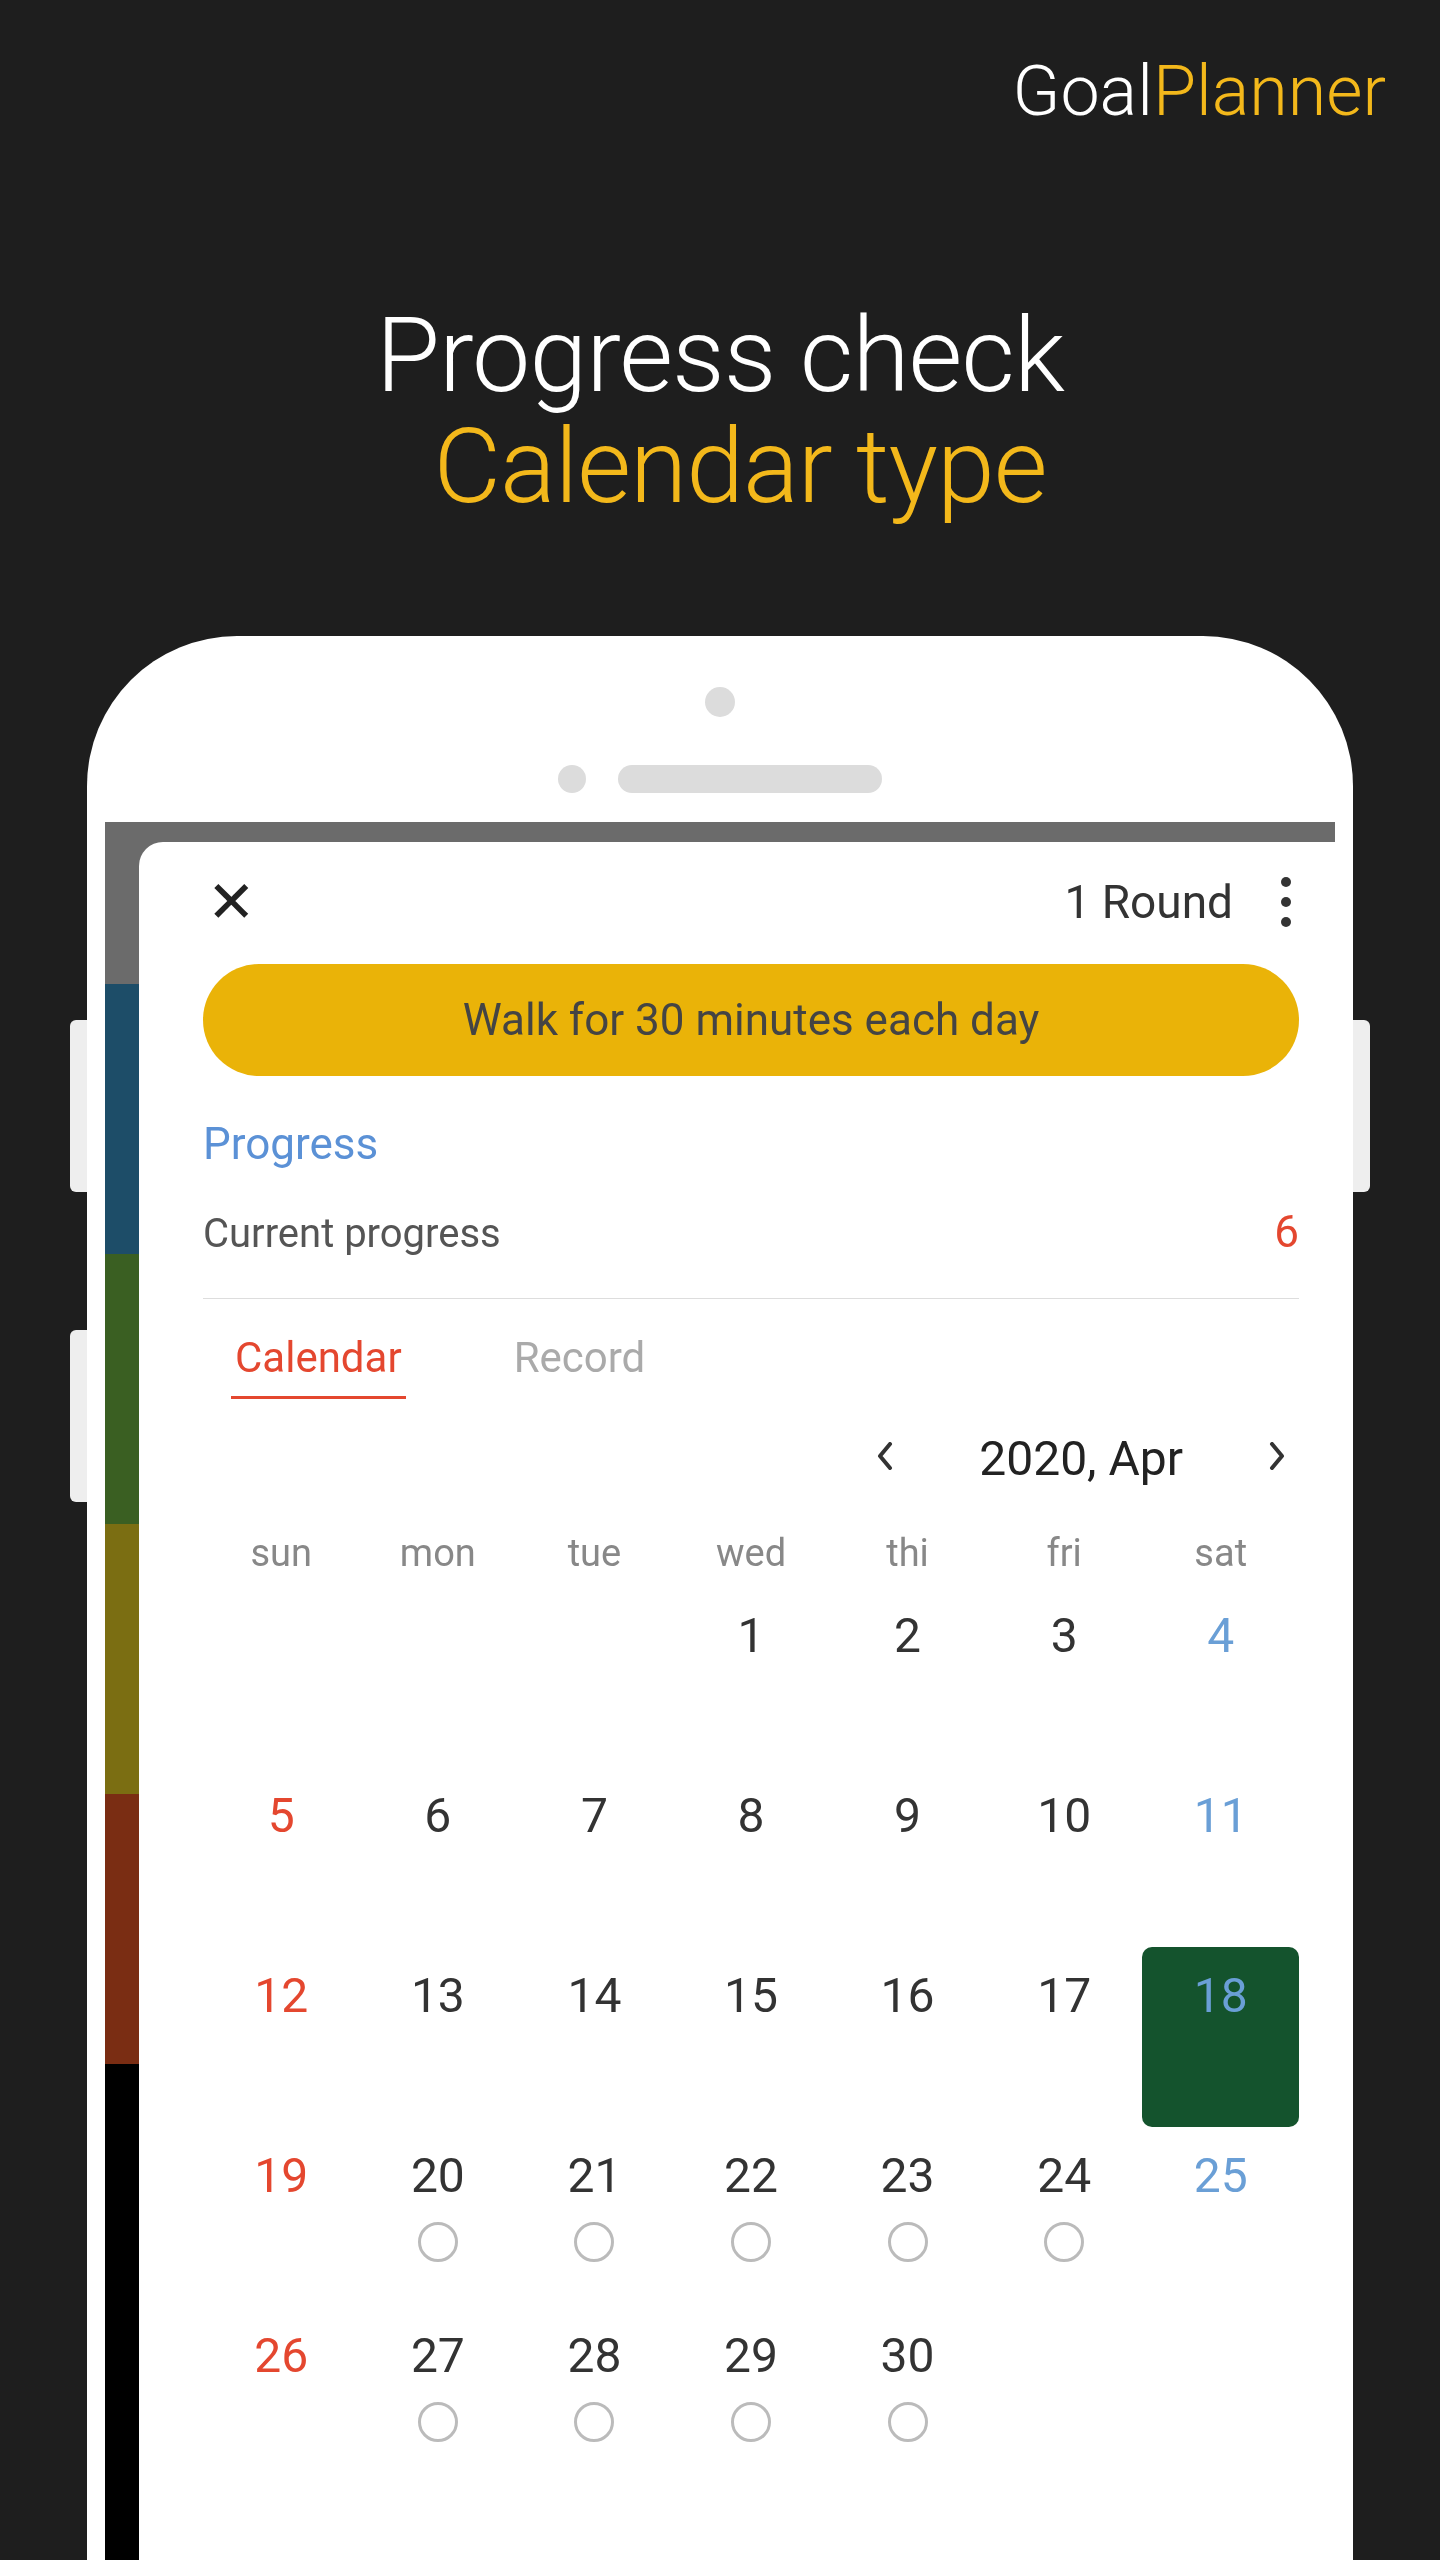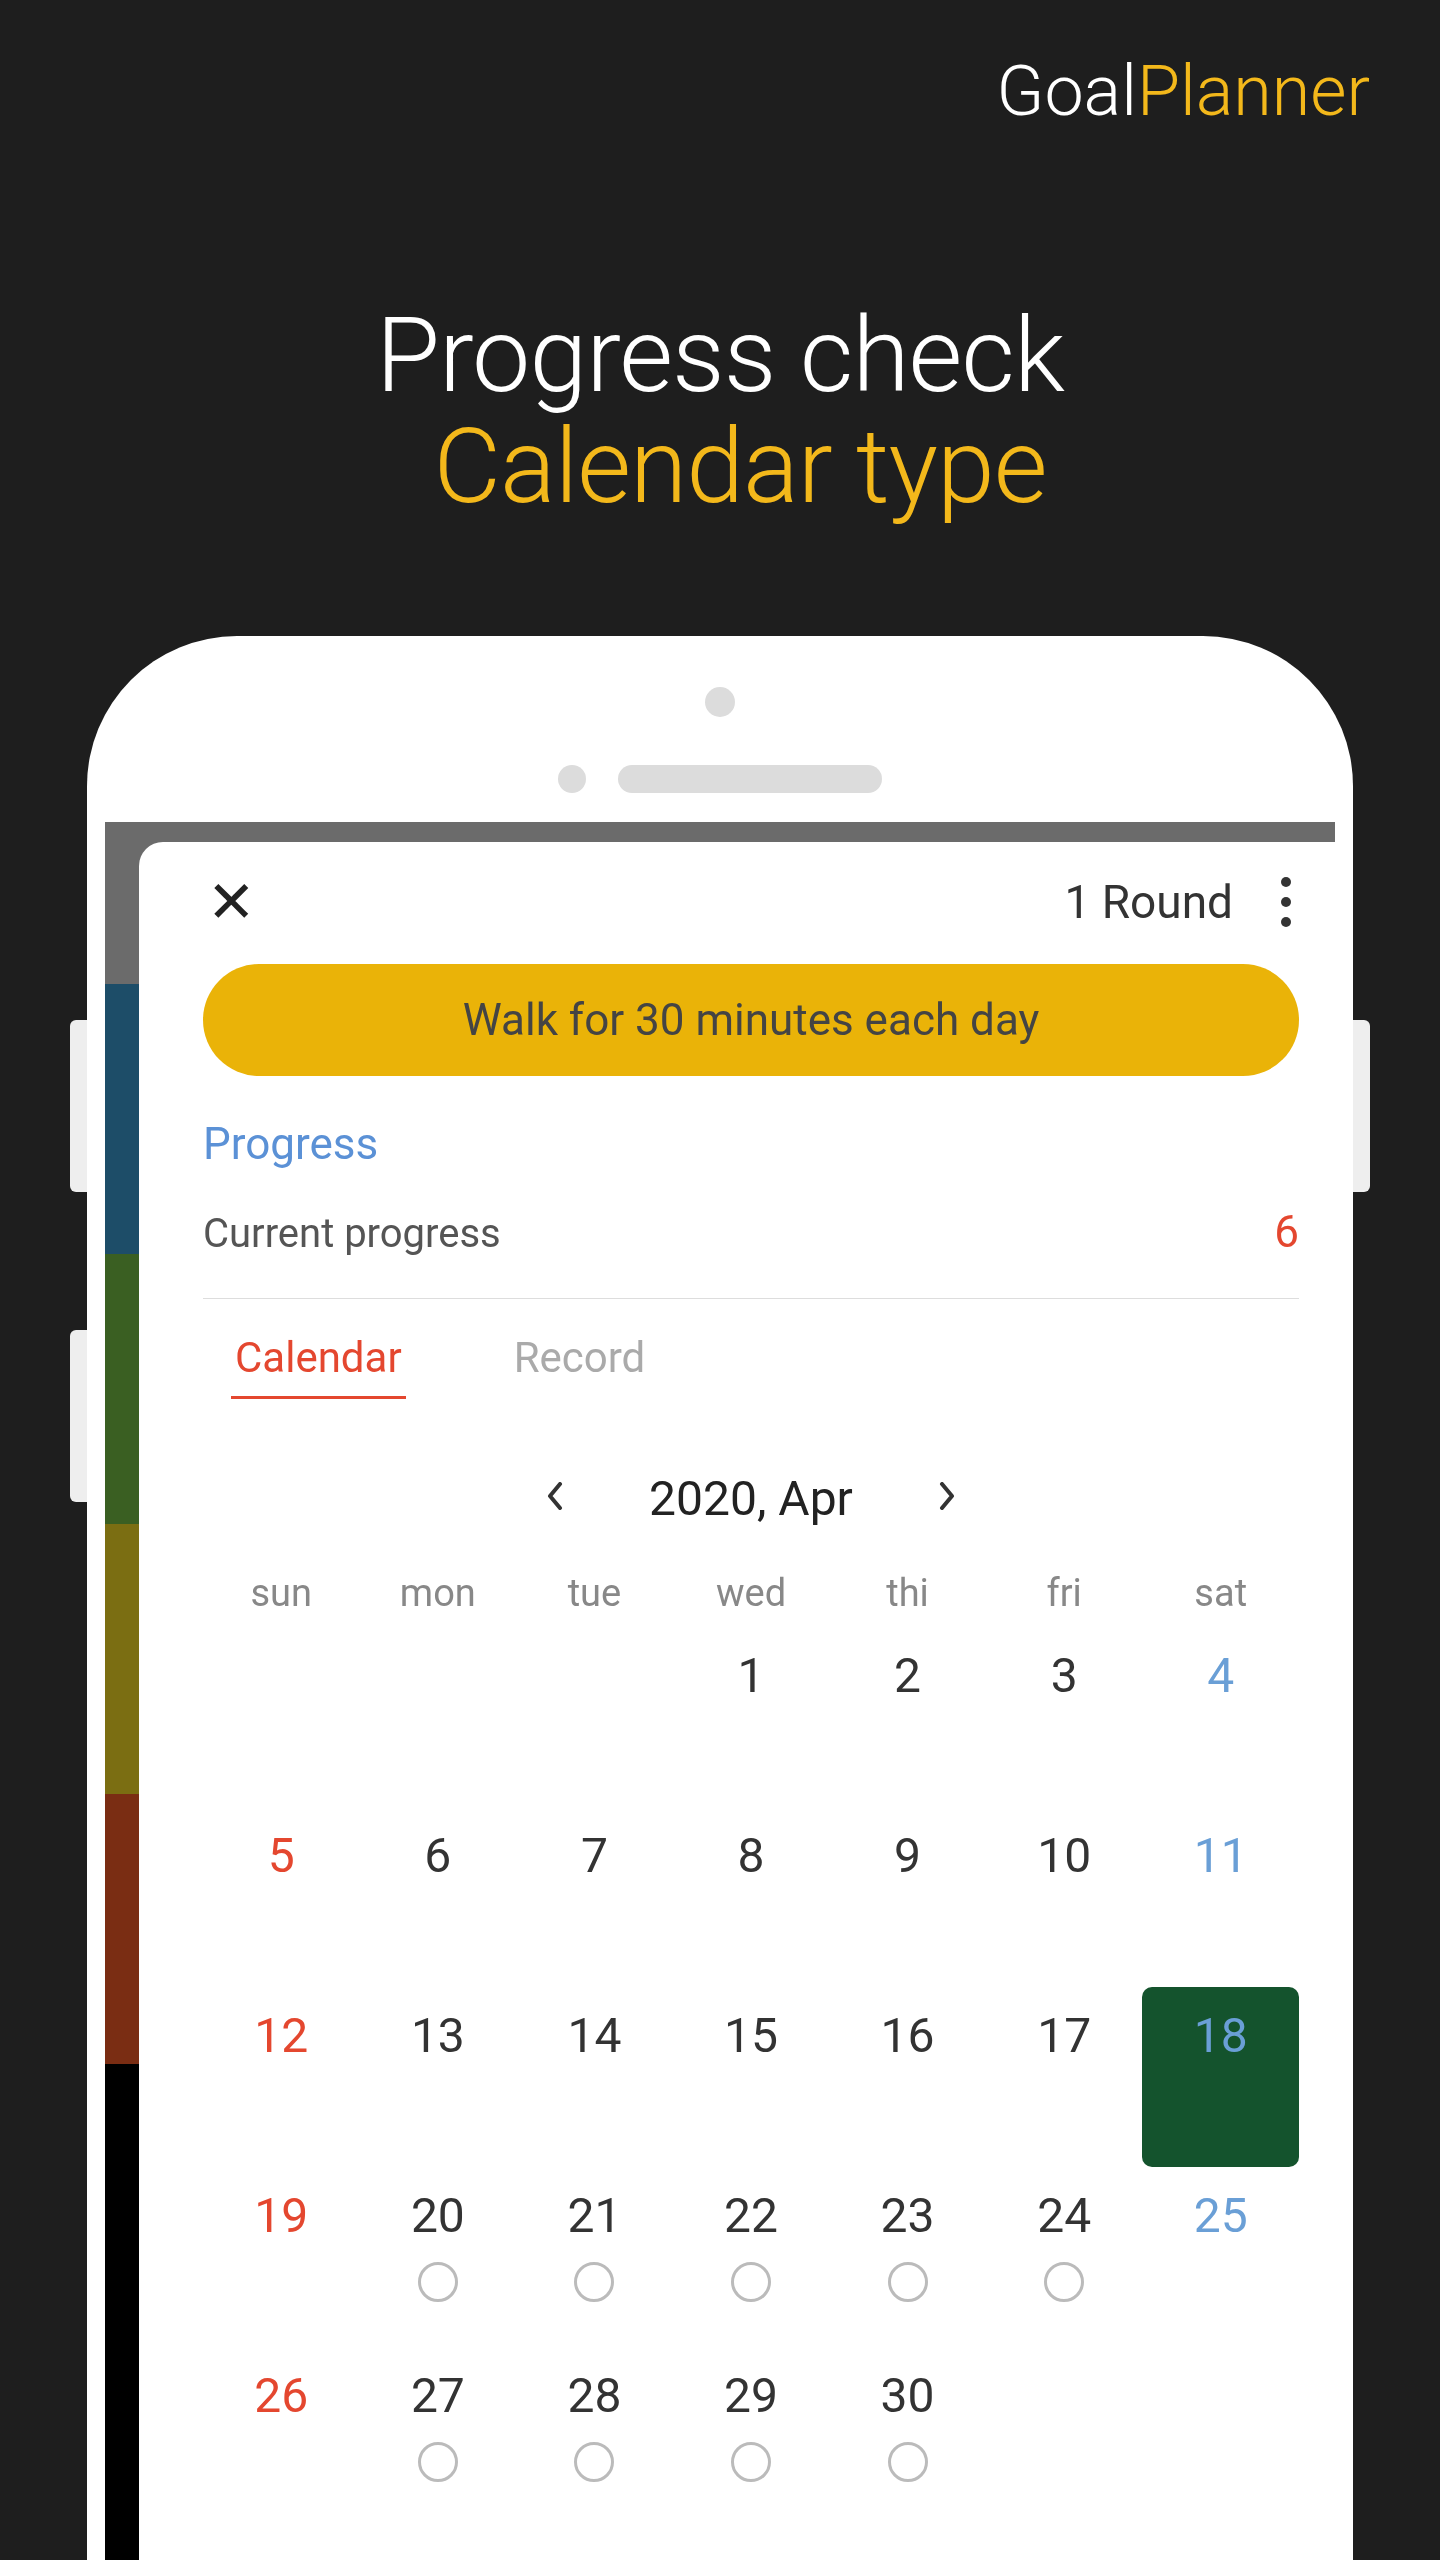--- a/index.html
+++ b/index.html
@@ -4,21 +4,21 @@
 <style>
   * { margin:0; padding:0; box-sizing:border-box; }
   body {
     width:1440px; height:2560px;
     background:#1e1e1e;
     font-family:-apple-system, BlinkMacSystemFont, "Segoe UI", Roboto, "Helvetica Neue", Arial, sans-serif;
     overflow:hidden;
     position:relative;
   }
   .app-title {
-    position:absolute; top:50px; right:70px;
+    position:absolute; top:50px; right:54px;
     font-size:70px; font-weight:300; color:#fff;
   }
   .app-title .accent { color:#f3b81b; }
   .headline {
     position:absolute; top:295px; left:0; right:0;
     text-align:center; font-weight:300;
   }
   .headline .line1 { color:#fff; font-size:104px; letter-spacing:-1px; }
   .headline .line2 { color:#f3b81b; font-size:104px; letter-spacing:-1px; margin-top:-10px;margin-left:40px; }
 
@@ -95,22 +95,22 @@
   .progress-row .value { color:#e4472f; font-size:44px; }
 
   .tabs {
     display:flex; gap:104px; margin-top:26px; padding-left:28px;
     font-size:42px;
   }
   .tab { color:#aaa; padding:8px 4px 14px 4px; cursor:pointer; }
   .tab.active { color:#e4472f; border-bottom:3px solid #e4472f; }
 
   .month-nav {
-    display:flex; align-items:center; justify-content:center; gap:72px;
-    margin-top:66px;
+    display:flex; align-items:center; justify-content:flex-end; gap:72px;
+    margin-top:26px;
   }
   .chev { font-size:36px; color:#333; cursor:pointer; padding:12px; }
   .month-label { font-size:48px; color:#222; }
 
   .cal {
     margin-top:40px;
     width:100%;
   }
   .cal-head, .cal-row {
     display:grid; grid-template-columns:repeat(7,1fr);

